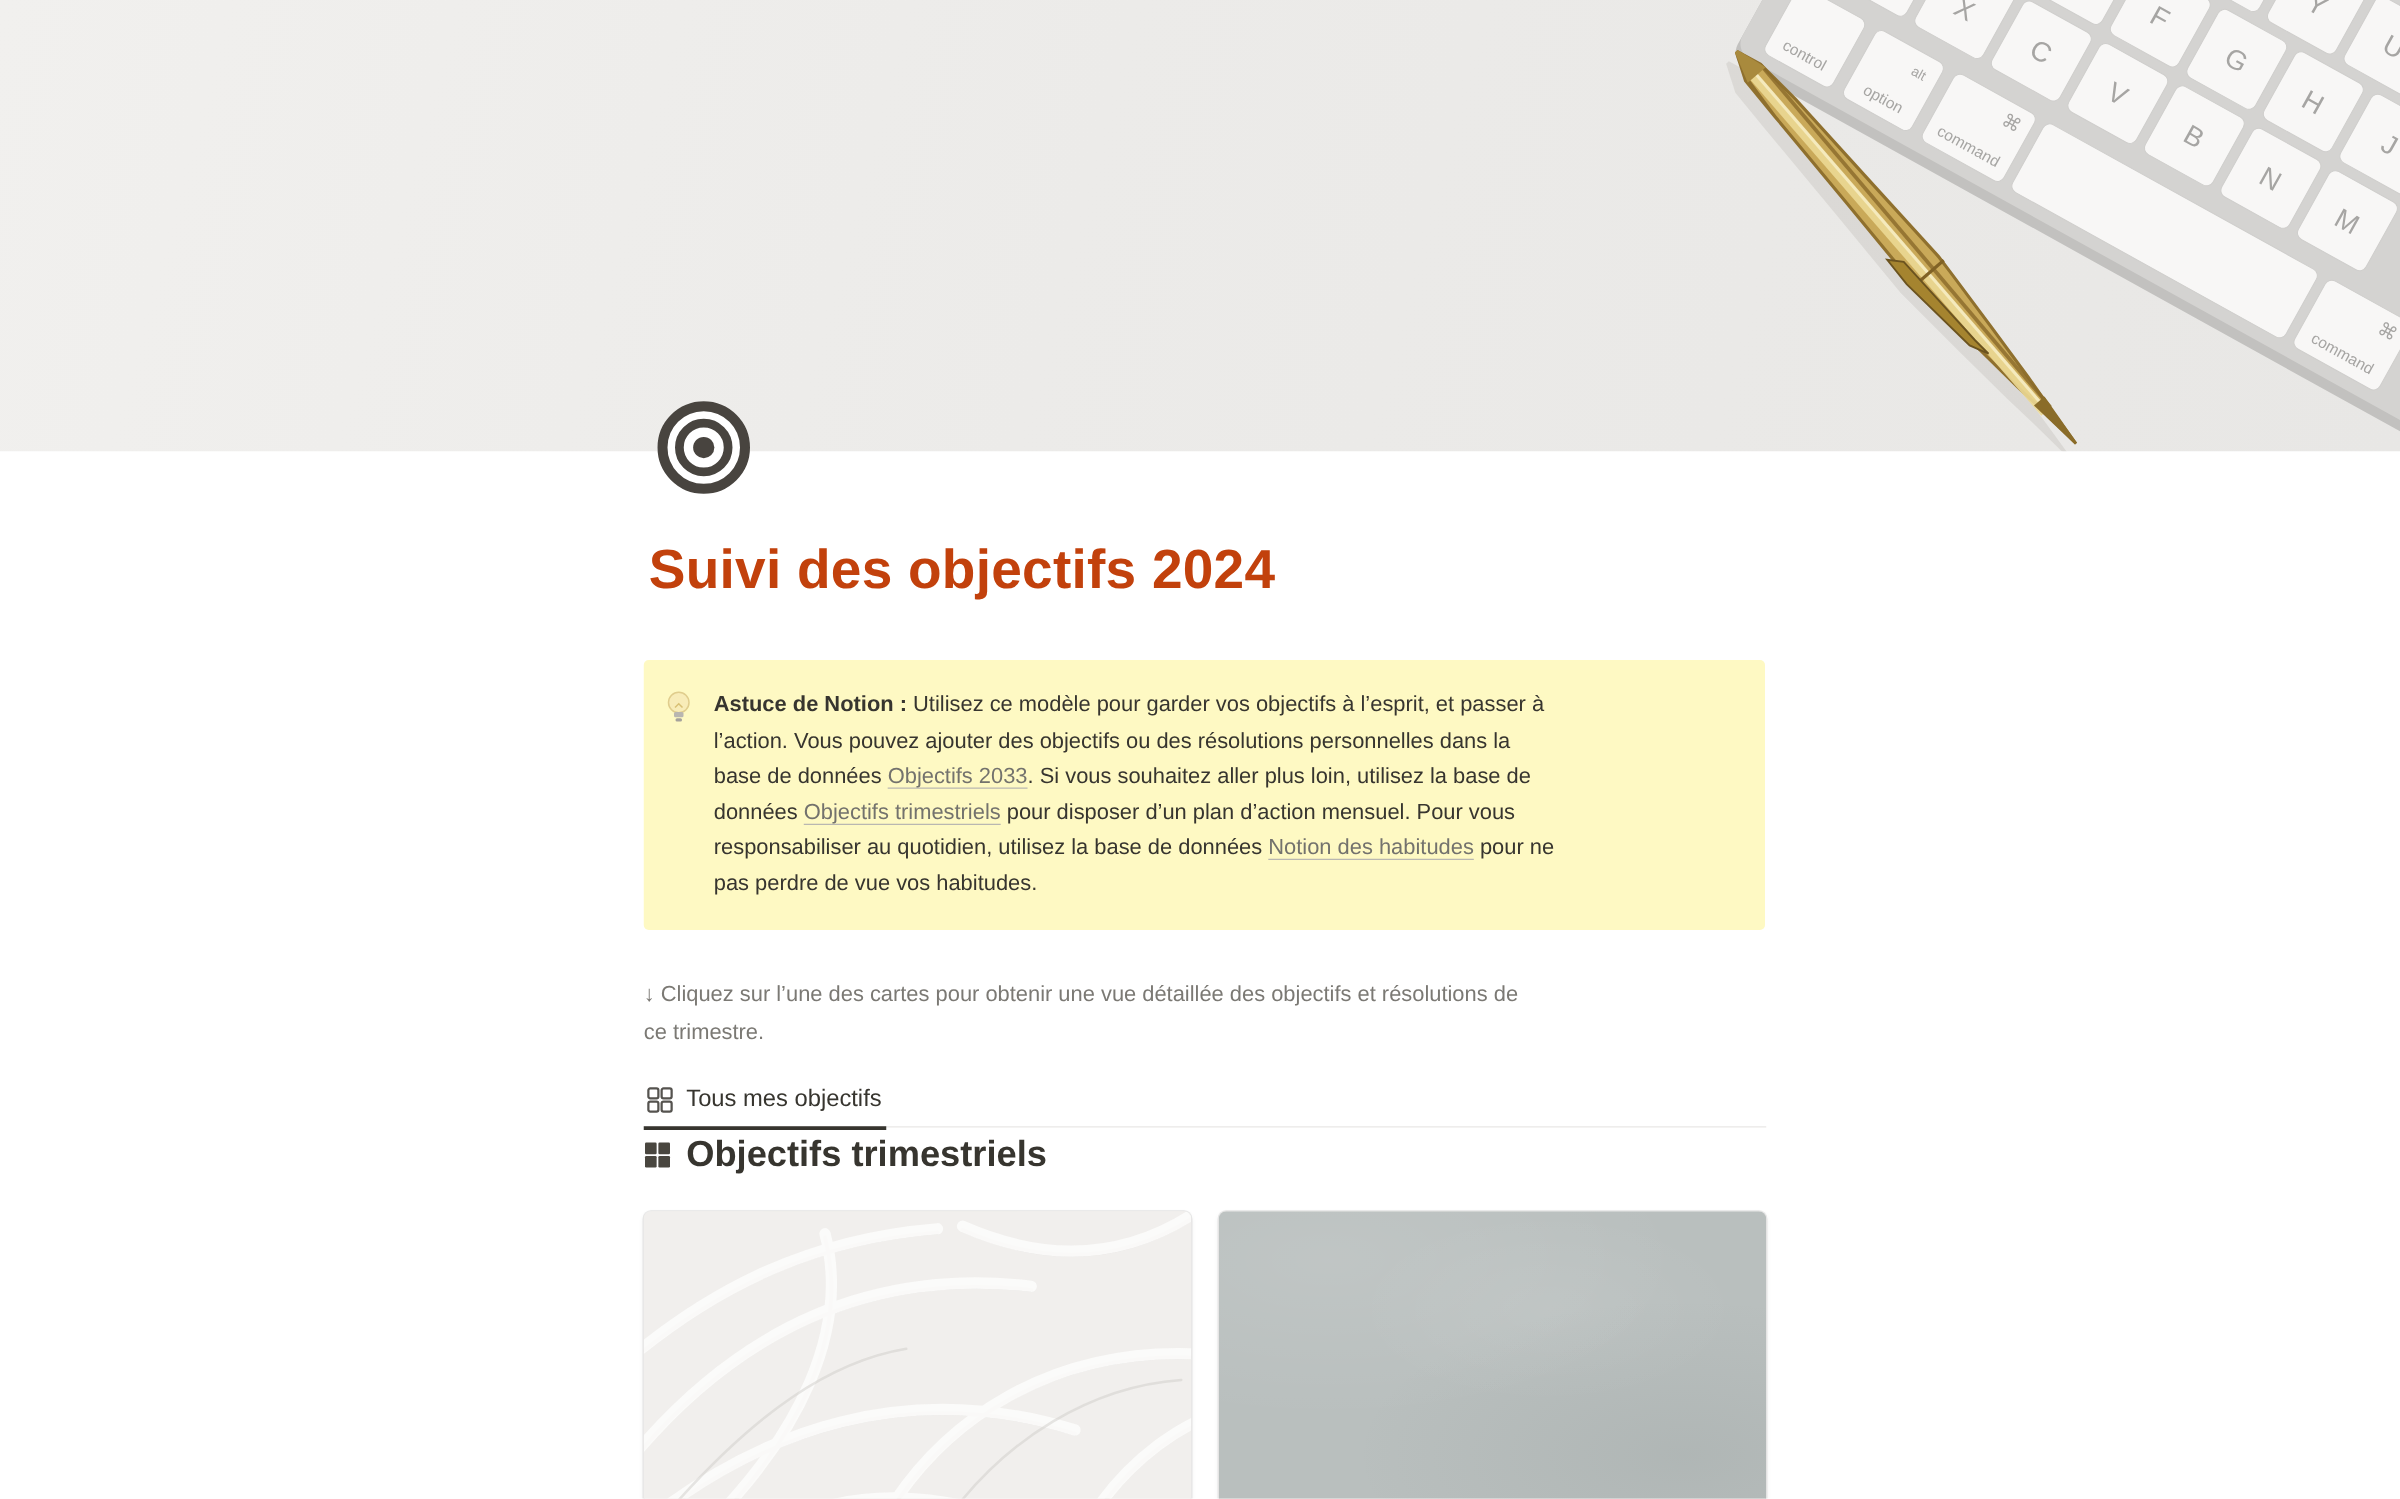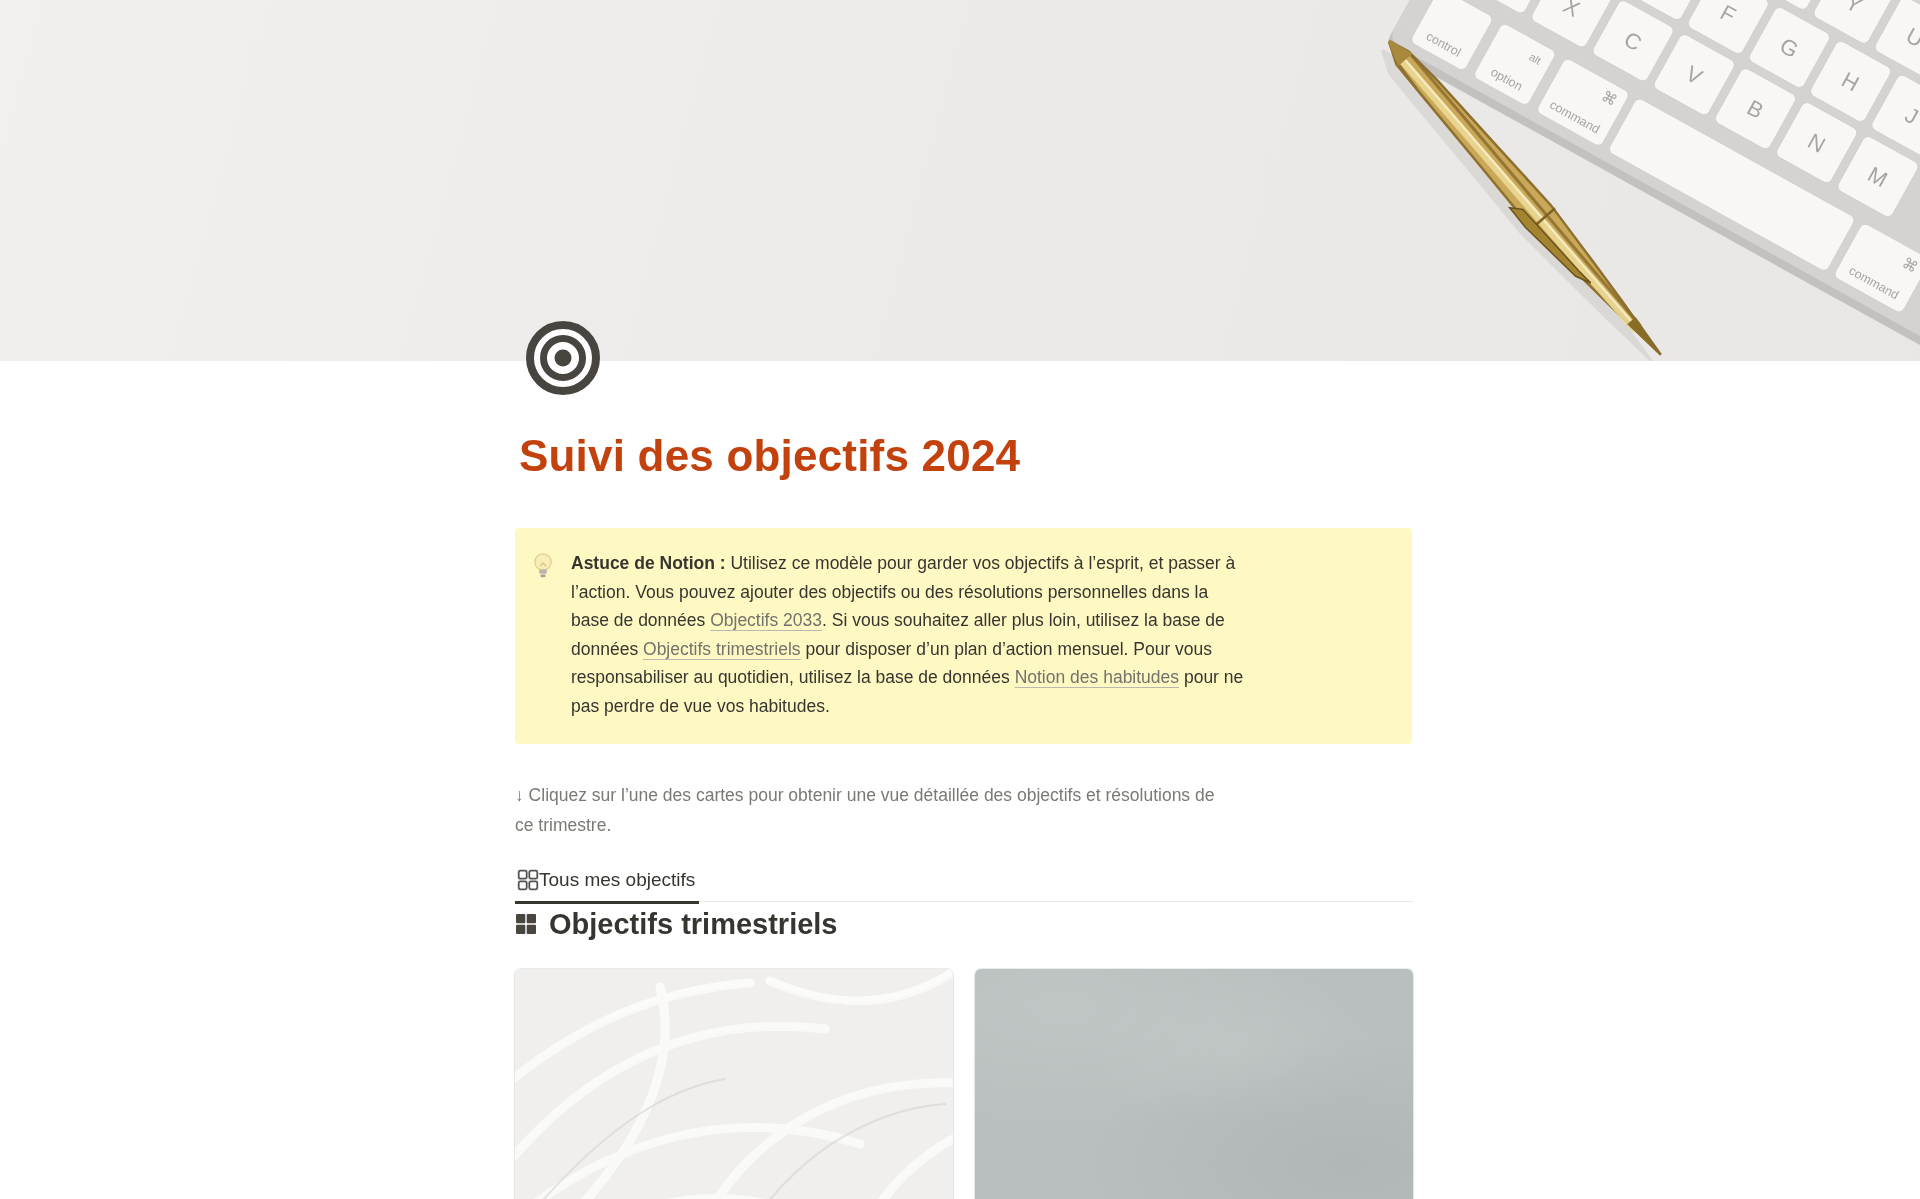--- a/index.html
+++ b/index.html
@@ -25,21 +25,21 @@
   .callout-text{font-size:17.5px;line-height:28.6px;white-space:pre-wrap;width:829px;}
   .callout-text .b{font-weight:700;}
   .callout-text .lnk{color:#73726d;text-decoration:underline;text-decoration-color:#b9b7b1;
                      text-underline-offset:4px;cursor:pointer;}
 
   .hint{position:absolute;left:515px;top:781px;width:898px;margin:0;color:#7b7974;
         font-size:17.5px;line-height:29.5px;white-space:pre-wrap;}
 
   .tabs{position:absolute;left:515px;top:858px;width:898px;height:44px;
         border-bottom:1px solid #e9e8e6;box-sizing:border-box;}
-  .tab{display:inline-flex;align-items:center;height:43px;padding:0 4px 0 2px;
+  .tab{display:inline-flex;align-items:center;gap:10px;height:43px;padding:0 4px 0 2px;
        border-bottom:3px solid #37352f;cursor:pointer;}
   .tab .tab-label{font-size:19px;font-weight:500;color:#37352f;}
 
   .db-heading{position:absolute;left:515px;top:906px;display:flex;align-items:center;gap:12px;}
   .db-heading h2{margin:0;font-size:29px;line-height:36px;font-weight:700;color:#37352f;}
 
   .cards{position:absolute;left:515px;top:969px;width:898px;display:flex;gap:22px;}
   .card{width:438px;height:260px;border-radius:6px;overflow:hidden;background:#f1efed;cursor:pointer;
         box-shadow:rgba(15,15,15,.08) 0 0 0 1px, rgba(15,15,15,.06) 0 2px 4px;position:relative;}
   .card .tex{position:absolute;inset:0;}

